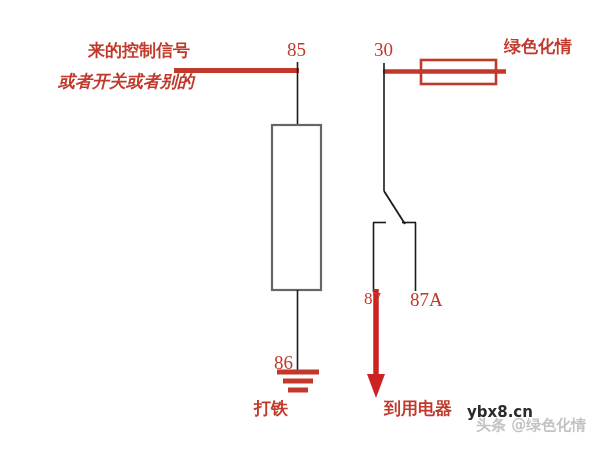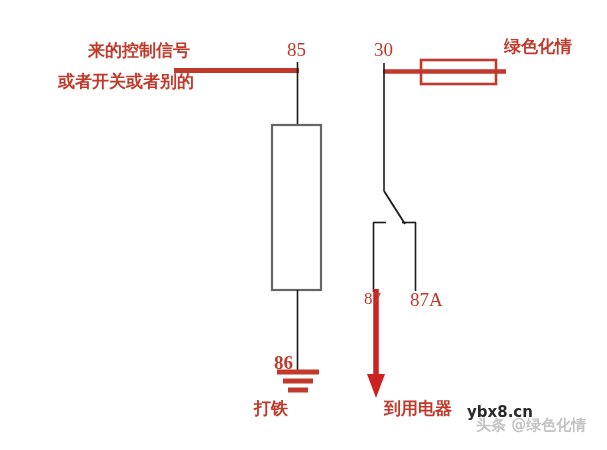--- a/index.html
+++ b/index.html
@@ -100,29 +100,29 @@
 
     <g>
       <line x1="340" y1="289" x2="340" y2="383" stroke="#cc2222" stroke-width="5.5"></line>
       <polygon points="340,398 331,374 349,374" fill="#cc2222"></polygon>
     </g>
 
   </svg>
 
   <div class="lbl lbl-cn" style="left:52px; top:42px; font-size:17px;">来的控制信号</div>
 
-  <div class="lbl lbl-cn" style="left:22px; top:73px; font-size:17px;">或者开关或者别的</div>
+  <div class="lbl lbl-cn" style="left:22px; top:73px; font-size:17px;font-style:italic;">或者开关或者别的</div>
 
   <div class="lbl lbl-num" style="left:251px; top:40px; font-size:19px;">85</div>
 
   <div class="lbl lbl-num" style="left:338px; top:40px; font-size:19px;">30</div>
 
   <div class="lbl lbl-cn" style="left:468px; top:38px; font-size:17px;">绿色化情</div>
 
-  <div class="lbl lbl-num" style="left:238px; top:353px; font-size:19px;font-weight:bold;">86</div>
+  <div class="lbl lbl-num" style="left:238px; top:353px; font-size:19px;">86</div>
 
   <div class="lbl lbl-cn" style="left:218px; top:400px; font-size:17px;">打铁</div>
 
   <div class="lbl lbl-num" style="left:328px; top:290px; font-size:17px;">87</div>
 
   <div class="lbl lbl-num" style="left:374px; top:290px; font-size:19px;">87A</div>
 
   <div class="lbl lbl-cn" style="left:348px; top:400px; font-size:17px;">到用电器</div>
 
   <div class="wm wm-dark" style="left:431px; top:405px;">ybx8.cn</div>

